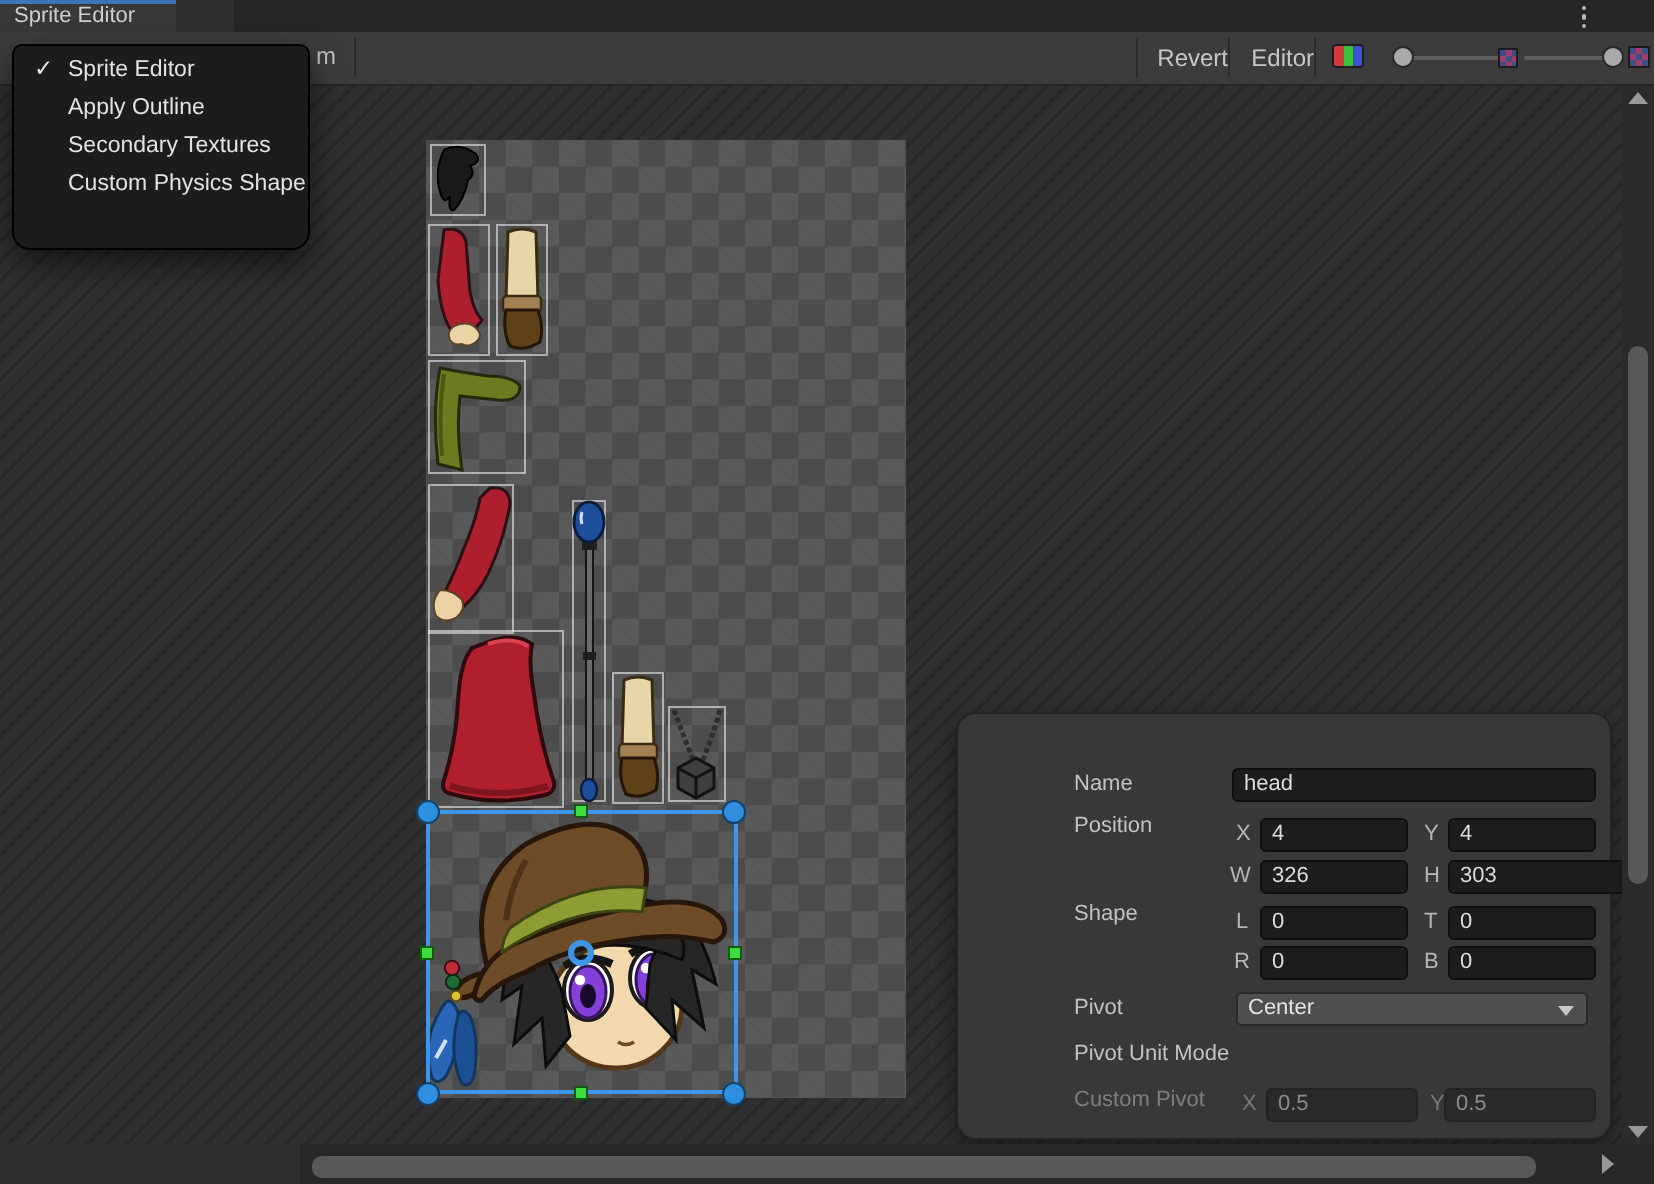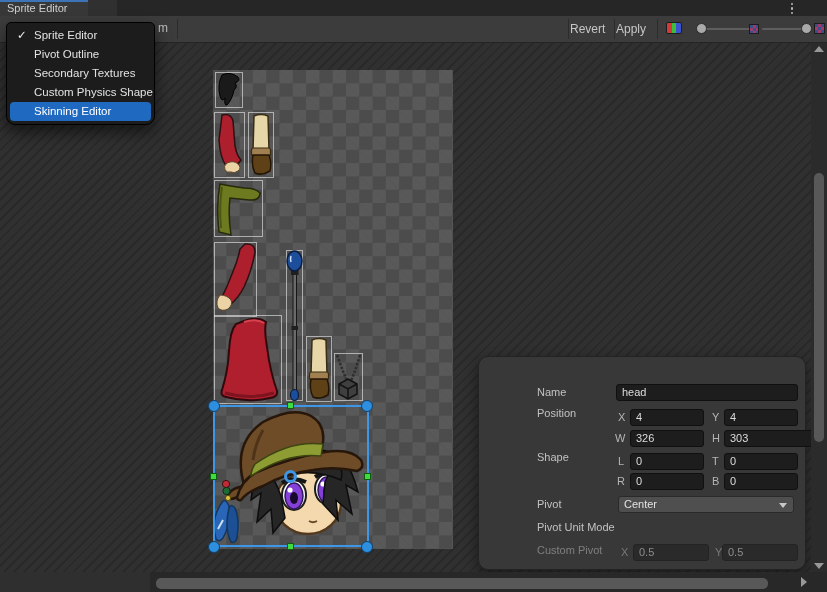--- a/index.html
+++ b/index.html
@@ -11,21 +11,21 @@
   .tab{position:absolute;left:0;top:0;width:88px;height:16px;background:#383838;border-top:2px solid #3d74b7;
        color:#cfcfcf;font-size:11px;line-height:13px;padding-left:7px;}
   .tabext{position:absolute;left:88px;top:0;width:29px;height:16px;background:#303030;}
   .kebab{position:absolute;left:786px;top:2px;width:12px;height:13px;display:flex;flex-direction:column;align-items:center;justify-content:center;gap:2px;cursor:pointer;}
   .kebab i{width:2.5px;height:2.5px;border-radius:50%;background:#b9b9b9;}
 
   
   .toolbar{position:absolute;left:0;top:16px;width:827px;height:27px;background:#3c3c3c;border-bottom:1px solid #242424;}
   .tb-frag{position:absolute;top:5px;color:#bdbdbd;font-size:12px;}
   .tb-sep{position:absolute;top:3px;width:1px;height:20px;background:#2c2c2c;}
-  .tb-btn{position:absolute;top:0;height:26px;line-height:26px;color:#c6c6c6;font-size:12px;text-align:left;cursor:pointer;}
+  .tb-btn{position:absolute;top:0;height:26px;line-height:26px;color:#c6c6c6;font-size:12px;text-align:right;cursor:pointer;}
   .rgb-ic{position:absolute;top:6px;width:16px;height:12px;border:1px solid #1d1d1d;border-radius:2px;
           background:linear-gradient(90deg,#d23b3b 0 34%,#3bbf3b 34% 67%,#3b52d2 67%);}
   .track{position:absolute;height:2px;background:#5e5e5e;border-radius:1px;}
   .knob{position:absolute;width:11px;height:11px;border-radius:50%;background:#a9a9a9;border:1px solid #2a2a2a;cursor:pointer;}
   .mip{position:absolute;border:1px solid #1c1c1c;
        background-color:#3c4e86;
        background-image:linear-gradient(45deg,#a43a6a 25%,transparent 25%,transparent 75%,#a43a6a 75%),
                         linear-gradient(45deg,#a43a6a 25%,transparent 25%,transparent 75%,#a43a6a 75%);
        background-size:6px 6px;background-position:0 0,3px 3px;}
 
@@ -89,21 +89,21 @@
         <i></i>
       </div>
   </div>
 
   <div class="toolbar">
     <span class="tb-frag" style="left:158px">m</span>
     <div class="tb-sep" style="left:177px"></div>
     <div class="tb-sep" style="left:568px"></div>
     <div class="tb-btn" style="left:570px;width:44px">Revert</div>
     <div class="tb-sep" style="left:614px"></div>
-    <div class="tb-btn" style="left:616px;width:41px">Apply</div>
+    <div class="tb-btn" style="left:616px;width:41px">Editor</div>
     <div class="tb-sep" style="left:657px"></div>
     <div class="rgb-ic" style="left:666px"></div>
     <div class="track" style="left:701px;top:12px;width:52px"></div>
     <div class="knob" style="left:696px;top:7px"></div>
     <div class="mip" style="left:749px;top:8px;width:10px;height:10px"></div>
     <div class="track" style="left:762px;top:12px;width:45px"></div>
     <div class="knob" style="left:801px;top:7px"></div>
     <div class="mip" style="left:814px;top:7px;width:11px;height:11px"></div>
   </div>
 
@@ -278,26 +278,23 @@
     <div class="thumb" style="left:6px;top:6px;width:612px;height:11px"></div>
     <div class="arr right" style="left:651px;top:5px"></div>
   </div>
 
   <div class="menu">
     <div class="mi">
       <span class="chk">✓</span>
       <span>Sprite Editor</span>
     </div>
     <div class="mi">
-      <span>Pivot Outline</span>
+      <span>Apply Outline</span>
     </div>
     <div class="mi">
       <span>Secondary Textures</span>
     </div>
     <div class="mi">
       <span>Custom Physics Shape</span>
     </div>
-    <div class="mi active">
-      <span>Skinning Editor</span>
-    </div>
   </div>
 
 </div>
 
 </body></html>

